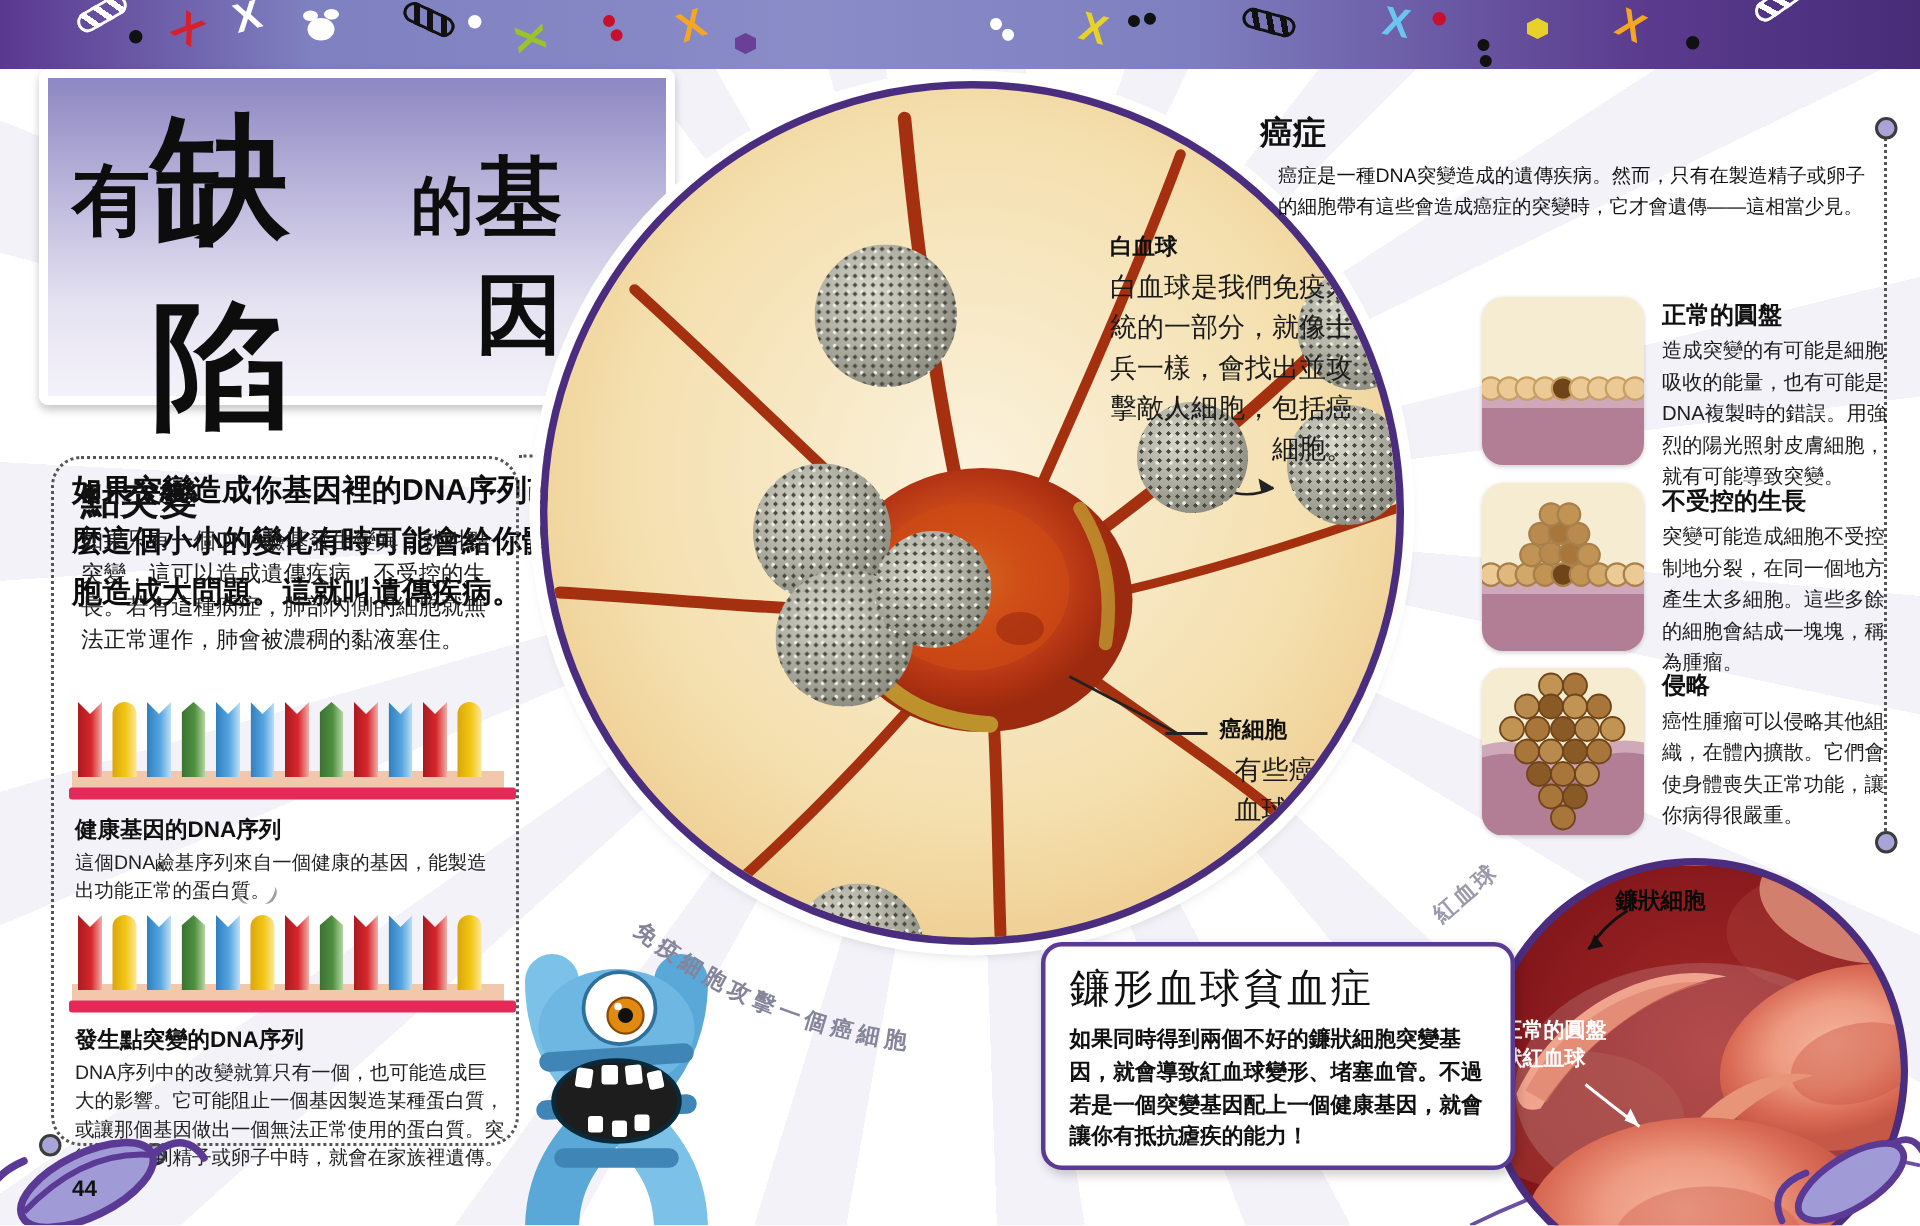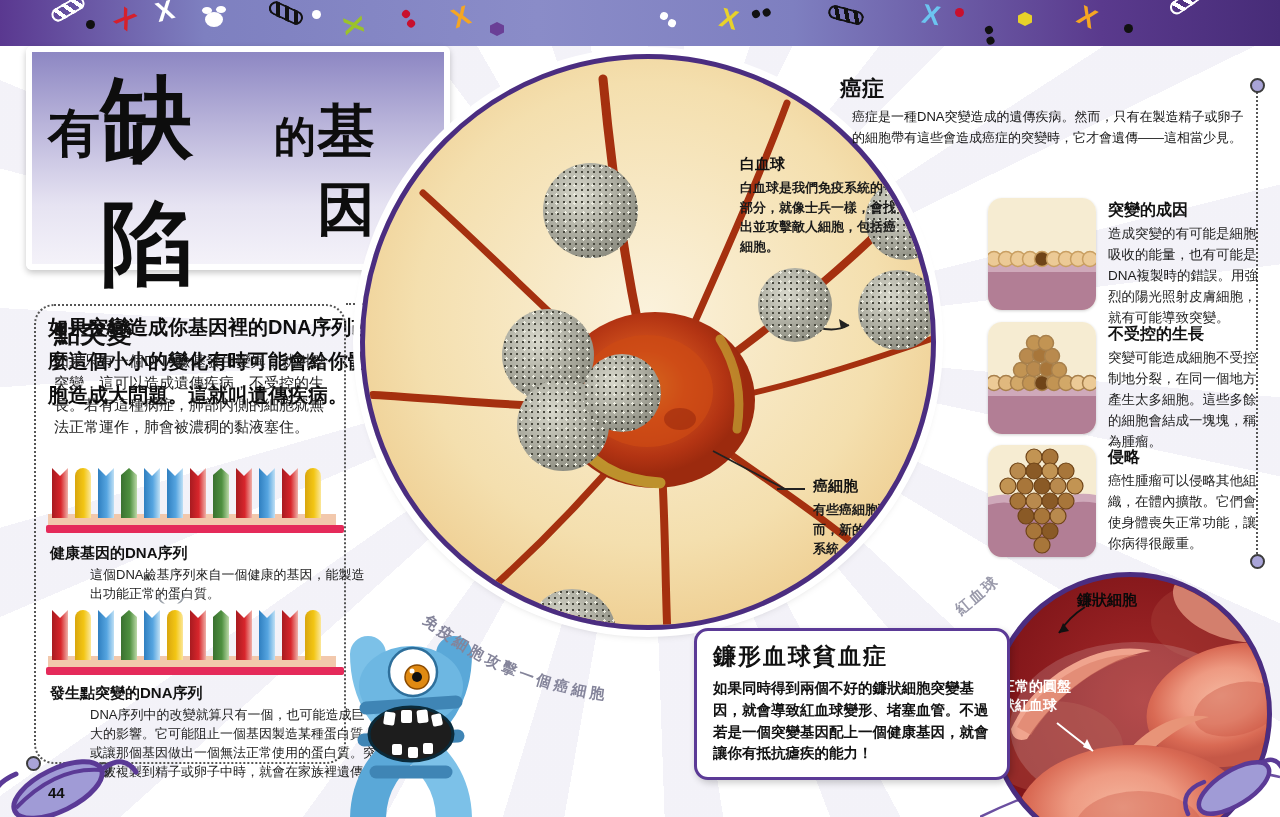--- a/index.html
+++ b/index.html
@@ -40,51 +40,51 @@
   .b-red{background:linear-gradient(90deg,#a81b20,#d8262c 55%,#efb0a8);clip-path:polygon(0 0,50% 16%,100% 0,100% 100%,0 100%);}
   .b-blue{background:linear-gradient(90deg,#2f7fc0,#56a5e0 55%,#bfe0f5);clip-path:polygon(0 0,50% 16%,100% 0,100% 100%,0 100%);}
   .b-yellow{background:linear-gradient(90deg,#d9a60e,#f3c614 55%,#fbe79a);border-radius:9px 9px 0 0;}
   .b-green{background:linear-gradient(90deg,#3a7130,#4f9040 55%,#bcd9a8);clip-path:polygon(0 14%,50% 0,100% 14%,100% 100%,0 100%);}
   .dna-strip{width:288px;height:13px;background:#f2c8ac;position:relative;margin-top:-4px;z-index:1;}
   .dna-strip::after{content:'';position:absolute;left:-2px;right:-8px;bottom:-6px;height:8px;background:#e52a5a;border-radius:2px;}
   .mut-marks{position:absolute;top:-16px;left:110px;z-index:3;}
   .mk{display:inline-block;width:7px;height:13px;border-left:2.5px solid #9aa0a8;border-radius:50%;}
   .mk1{transform:rotate(-30deg);} .mk2{transform:rotate(30deg) scaleX(-1);margin-left:8px;}
   .dna-cap{font-size:15px;font-weight:800;}
-  .dna-sub{font-size:13px;line-height:1.45;color:#222;font-weight:500;margin-left:40px;}
+  .dna-sub{font-size:13px;line-height:1.45;color:#222;font-weight:500;}
 
   
   #bigcircle{left:360px;top:54px;width:576px;height:576px;border-radius:50%;border:5px solid #4b2d80;
     box-shadow:0 0 0 7px #ffffff,0 4px 10px rgba(0,0,0,.25);overflow:hidden;box-sizing:border-box;
     background:radial-gradient(circle at 50% 45%,#fbf2dc 0%,#f4dfae 55%,#e9bd74 100%);}
   .wbc{position:absolute;border-radius:50%;
     background-image:radial-gradient(#4a4a40 1.3px,transparent 1.5px),radial-gradient(#ecece0 1.2px,transparent 1.4px),
       radial-gradient(circle at 38% 35%,#d8d8cc,#a2a296 55%,#76766a 100%);
     background-size:6px 6px,9px 9px,100% 100%;}
   .clabel{position:absolute;z-index:5;}
   .clabel h4{margin:0 0 4px 0;font-size:15px;font-weight:800;}
-  .clabel p{margin:0;font-size:13px;line-height:1.5;color:#1a1a1a;font-weight:700;}
+  .clabel p{margin:0;font-size:18px;line-height:1.5;color:#1a1a1a;font-weight:400;text-align:right;}
   #arcsvg{left:330px;top:560px;width:380px;height:220px;overflow:visible;}
   #arcsvg text{font-size:15px;letter-spacing:3.5px;fill:#84849a;font-weight:600;}
 
   
   #cancer-h{left:840px;top:74px;font-size:22px;font-weight:800;}
   #cancer-b{left:852px;top:106px;width:400px;font-size:13px;line-height:1.62;font-weight:500;color:#141414;}
 
   
   .stage-img{position:absolute;width:108px;height:112px;border-radius:14px;overflow:hidden;box-shadow:0 1px 3px rgba(0,0,0,.18);}
   .stage-h{position:absolute;font-size:16px;font-weight:800;width:160px;}
   .stage-b{position:absolute;font-size:13.5px;line-height:1.55;width:156px;color:#1c1c1c;font-weight:500;}
   .dotline-v{border-left:2.5px dotted #555;}
   .enddot{width:11px;height:11px;border-radius:50%;background:#a9a4d8;border:2.5px solid #3c3c3c;}
 
   
   #sicklebox{left:694px;top:628px;width:316px;height:152px;background:#fff;border:3.5px solid #5b3a96;border-radius:14px;
     box-sizing:border-box;padding:10px 16px;box-shadow:2px 3px 7px rgba(0,0,0,.2);}
-  #sickle-h{font-size:23px;font-weight:700;letter-spacing:2px;margin:0 0 6px 0;}
+  #sickle-h{font-size:27px;font-weight:400;letter-spacing:2px;margin:0 0 6px 0;}
   #sickle-b{font-size:14.5px;line-height:1.5;font-weight:600;margin:0;}
 
   
   #blood{left:988px;top:572px;width:284px;height:284px;border-radius:50%;border:5px solid #4b2d80;overflow:hidden;
     box-sizing:border-box;background:radial-gradient(circle at 55% 45%,#a62a2a,#7e1418 75%,#5d0d10 100%);}
   #lbl-sickle{position:absolute;left:84px;top:14px;font-size:15px;font-weight:800;color:#0a0a0a;}
   #lbl-normal{position:absolute;left:8px;top:100px;font-size:14px;font-weight:800;color:#ffffff;white-space:pre-line;line-height:1.35;}
   #lbl-rbc{left:952px;top:586px;font-size:15px;color:#9a9aab;letter-spacing:2px;transform:rotate(-40deg);font-weight:600;}
 
   
@@ -286,21 +286,21 @@
         <circle cx="30" cy="61" r="7.5" fill="#ecca96"></circle>
           <circle cx="42" cy="61" r="7.5" fill="#ecca96"></circle>
         <circle cx="54" cy="61" r="7.5" fill="#6f4418"></circle>
           <circle cx="66" cy="61" r="7.5" fill="#ecca96"></circle>
         <circle cx="78" cy="61" r="7.5" fill="#ecca96"></circle>
           <circle cx="90" cy="61" r="7.5" fill="#ecca96"></circle>
         <circle cx="102" cy="61" r="7.5" fill="#ecca96"></circle>
       </g>
     </svg>
   </div>
-  <div class="stage-h abs" style="left:1108px;top:200px;">突變的成因</div>
+  <div class="stage-h abs" style="left:1108px;top:200px;">正常的圓盤</div>
   <div class="stage-b abs" style="left:1108px;top:224px;">造成突變的有可能是細胞吸收的能量，也有可能是DNA複製時的錯誤。用強烈的陽光照射皮膚細胞，就有可能導致突變。</div>
 
   <div class="stage-img abs" style="left:988px;top:322px;">
     <svg width="108" height="112" viewBox="0 0 108 112">
       <rect width="108" height="112" fill="#f6ecd2"></rect>
       <rect y="68" width="108" height="44" fill="#b27e95"></rect>
       <rect y="66" width="108" height="8" fill="#cfa9ba"></rect>
       <g stroke="#a8804c" stroke-width="1.5">
         <circle cx="6" cy="61" r="7.5" fill="#ecca96"></circle>
           <circle cx="18" cy="61" r="7.5" fill="#e0b87e"></circle>

